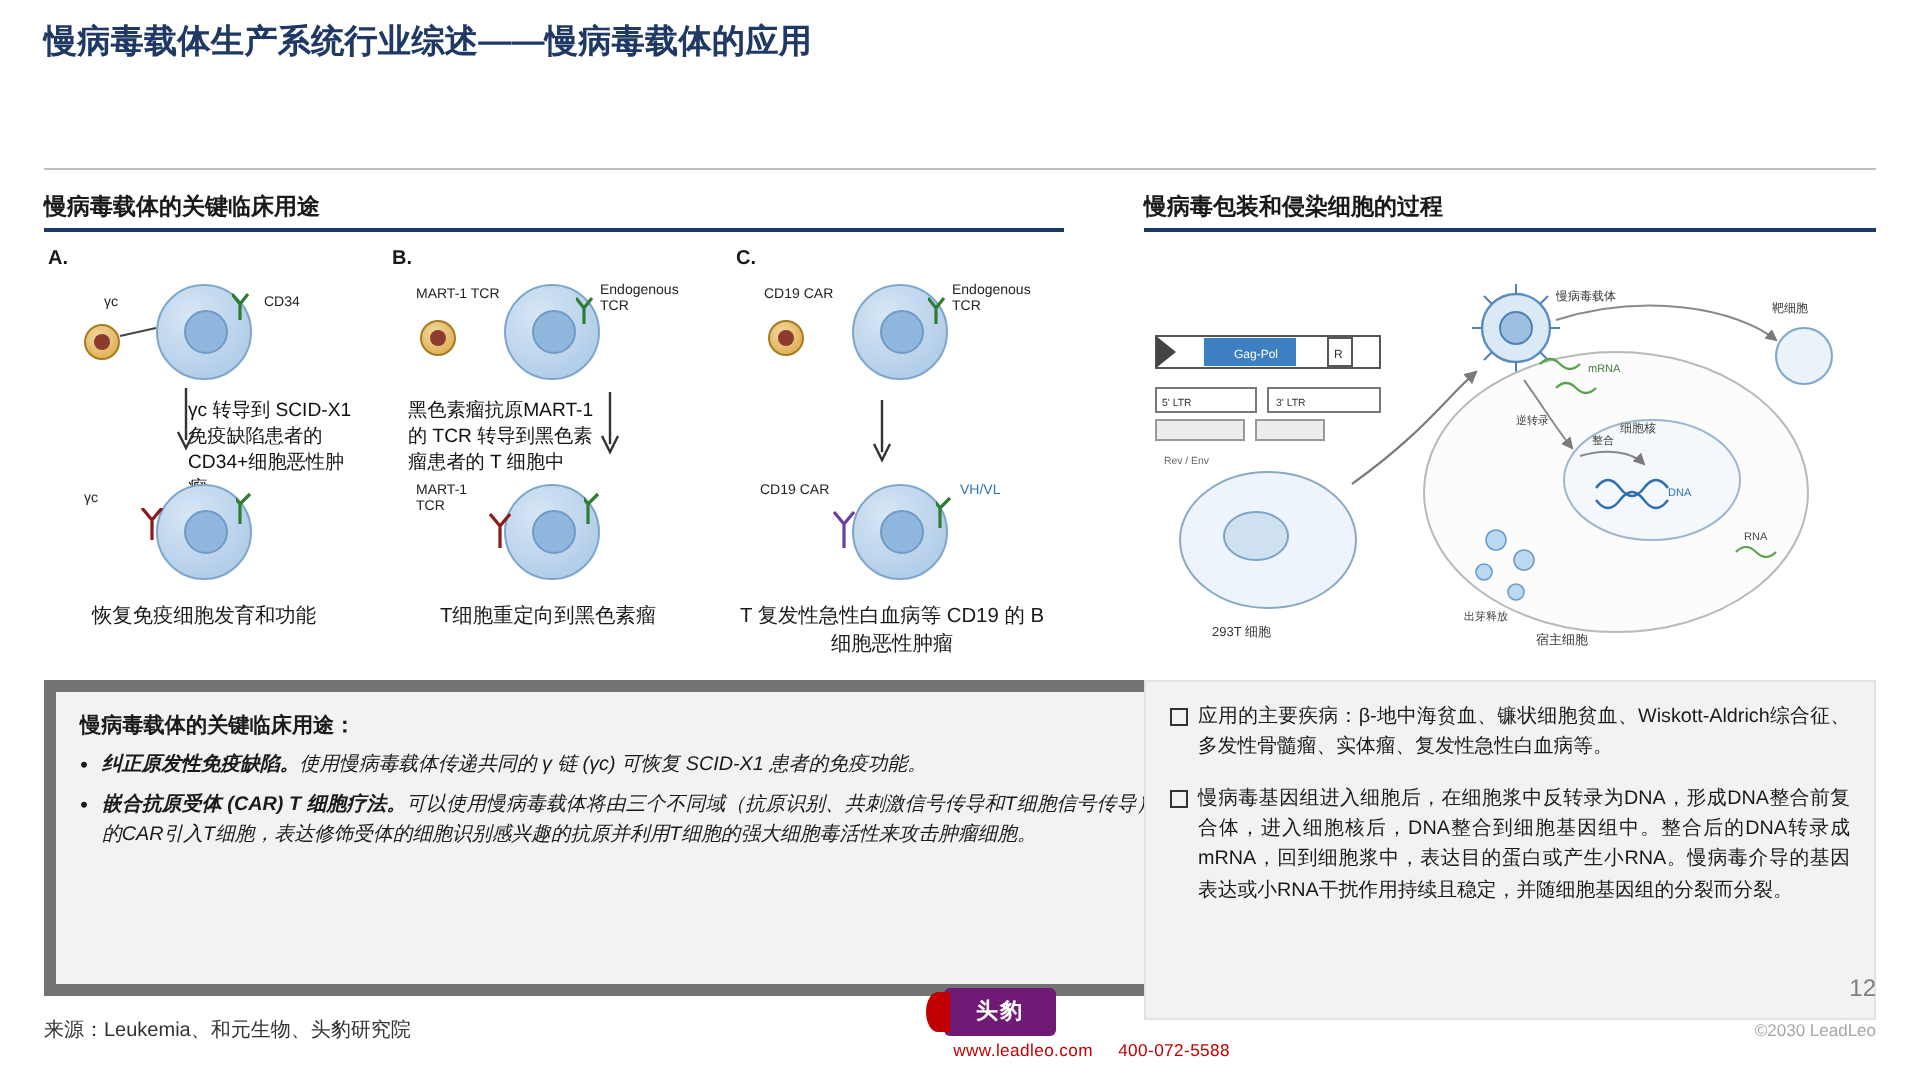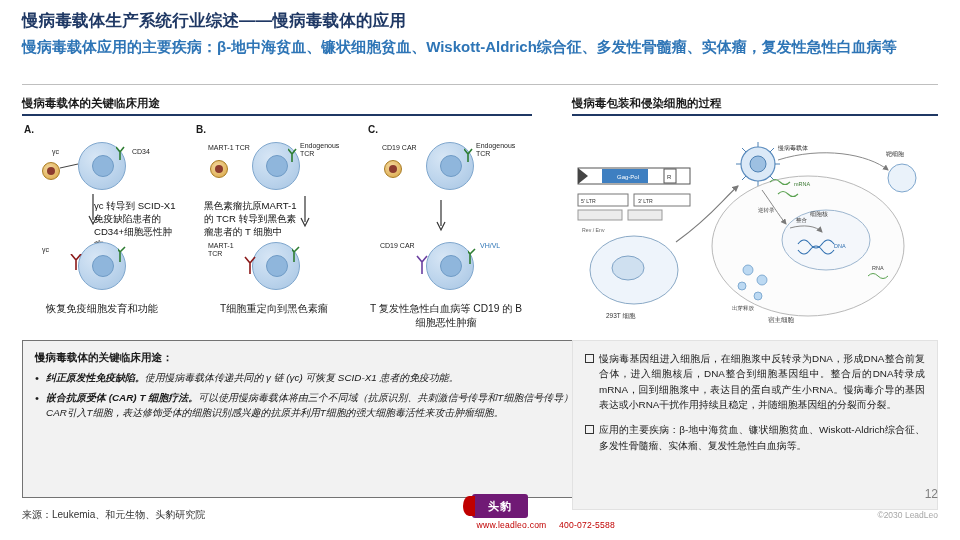--- a/index.html
+++ b/index.html
@@ -75,21 +75,21 @@
     border:1px solid #a87b22;
   }
   .virus-icon::after{
     content:""; position:absolute; inset:4px; border-radius:50%;
     background:#8c3b2e;
   }
 
   
   .left-box {
     position:absolute; left:22px; top:340px; width:594px; height:158px;
-    background:#F2F2F2; border:1px solid #737373; padding:10px 12px 4px 12px;
+    background:#F2F2F2; border:6px solid #737373; padding:10px 12px 4px 12px;
   }
   .left-box h4 { margin:0 0 6px 0; font-size:10.6px; font-weight:bold; }
   .bullets { margin:0; padding:0; list-style:none;font-style:italic; }
   .bullets li {
     position:relative; padding-left:11px; font-size:9.9px; line-height:1.5;
     margin-bottom:5px; text-align:justify;
   }
   .bullets li::before {
     content:"•"; position:absolute; left:0; top:-1px; font-size:11px;
   }
@@ -141,21 +141,20 @@
     position:absolute; right:22px; top:487px; font-size:12px; color:#7F7F7F;
   }
   svg { display:block; }
 </style>
 </head>
 <body>
 
 <div class="slide">
 
   <div class="title">慢病毒载体生产系统行业综述——慢病毒载体的应用</div>
-  <div class="subtitle">慢病毒载体应用的主要疾病：β-地中海贫血、镰状细胞贫血、Wiskott-Aldrich综合征、多发性骨髓瘤、实体瘤，复发性急性白血病等</div>
   <div class="header-rule"></div>
 
   <div class="sec-head" style="left:22px; top:96px;">慢病毒载体的关键临床用途</div>
   <div class="sec-rule" style="left:22px; top:114px; width:510px;"></div>
 
   <div class="sec-head" style="left:572px; top:96px;">慢病毒包装和侵染细胞的过程</div>
   <div class="sec-rule" style="left:572px; top:114px; width:366px;"></div>
 
   <div class="left-figure">
 
@@ -347,22 +346,22 @@
       <text x="300" y="150" font-size="5.5" fill="#444" font-family="Liberation Sans, sans-serif">RNA</text>
       <g stroke="#59a14f" stroke-width="1" fill="none">
         <path d="M296,156 q5,-5 10,0 q5,5 10,0"></path>
       </g>
       <text x="10" y="112" font-size="5.2" fill="#666" font-family="Liberation Sans, sans-serif">Rev / Env</text>
     </svg>
   </div>
 
   <div class="right-box">
     <ul class="sq-list">
+      <li>应用的主要疾病：β-地中海贫血、镰状细胞贫血、Wiskott-Aldrich综合征、多发性骨髓瘤、实体瘤、复发性急性白血病等。</li>
       <li>慢病毒基因组进入细胞后，在细胞浆中反转录为DNA，形成DNA整合前复合体，进入细胞核后，DNA整合到细胞基因组中。整合后的DNA转录成mRNA，回到细胞浆中，表达目的蛋白或产生小RNA。慢病毒介导的基因表达或小RNA干扰作用持续且稳定，并随细胞基因组的分裂而分裂。</li>
-      <li>应用的主要疾病：β-地中海贫血、镰状细胞贫血、Wiskott-Aldrich综合征、多发性骨髓瘤、实体瘤、复发性急性白血病等。</li>
     </ul>
   </div>
 
   <div class="source">来源：Leukemia、和元生物、头豹研究院</div>
 
   <div class="footer-center">
     <div class="logo-wrap">
       <span class="logo-badge">头豹</span>
     </div>
     <div class="footer-links">

